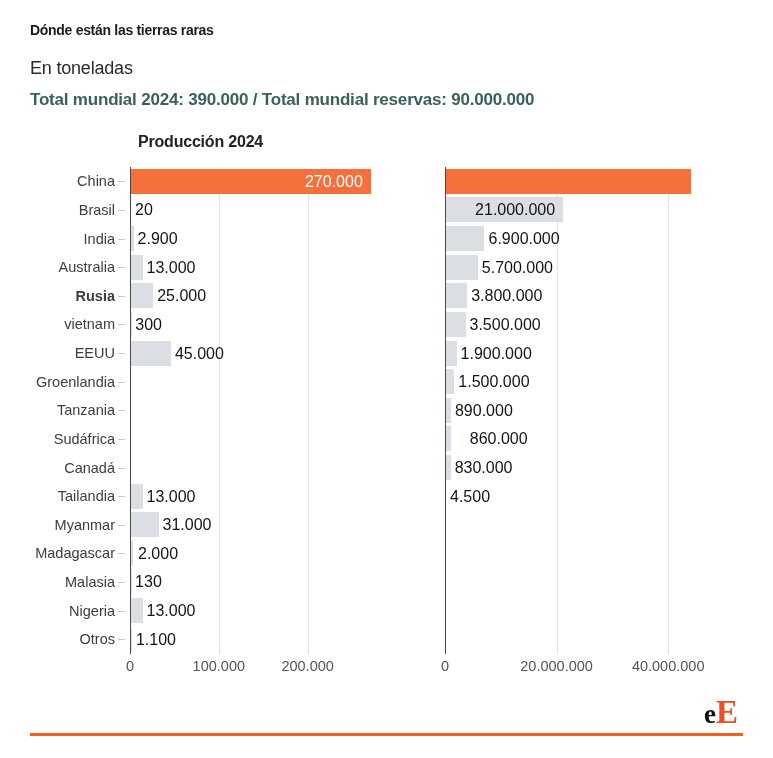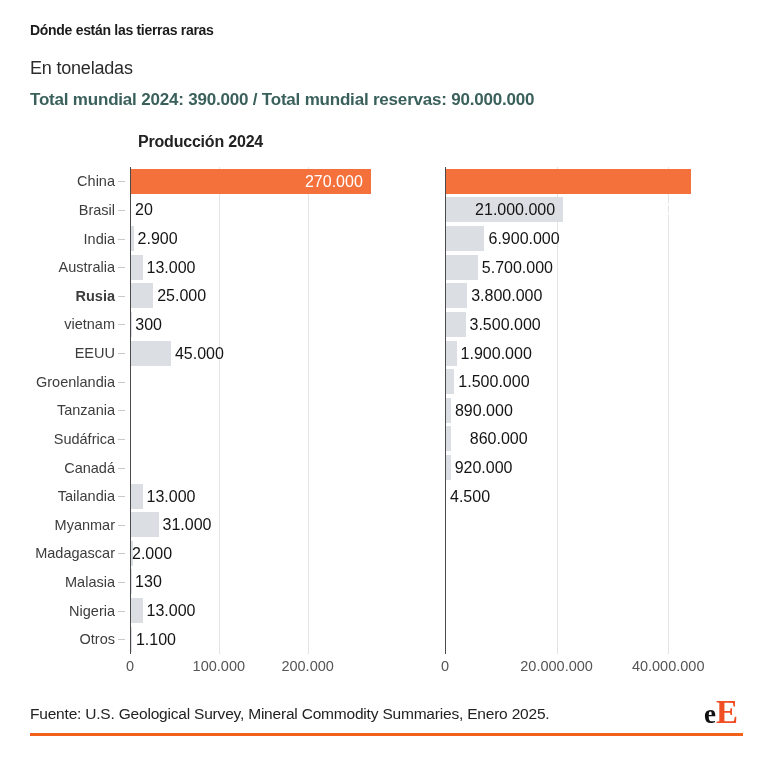--- a/index.html
+++ b/index.html
@@ -101,21 +101,21 @@
       <div class="abs bar-label" style="left: 157.203px; top: 283.29px;">25.000</div>
       <div class="abs bar" style="left: 131px; top: 311.91px; width: 0.266441px; background: rgb(219, 222, 226);"></div>
       <div class="abs bar-label" style="left: 135.266px; top: 311.91px;">300</div>
       <div class="abs bar" style="left: 131px; top: 340.53px; width: 39.9661px; background: rgb(219, 222, 226);"></div>
       <div class="abs bar-label" style="left: 174.966px; top: 340.53px;">45.000</div>
       <div class="abs bar" style="left: 131px; top: 483.63px; width: 11.5458px; background: rgb(219, 222, 226);"></div>
       <div class="abs bar-label" style="left: 146.546px; top: 483.63px;">13.000</div>
       <div class="abs bar" style="left: 131px; top: 512.25px; width: 27.5322px; background: rgb(219, 222, 226);"></div>
       <div class="abs bar-label" style="left: 162.532px; top: 512.25px;">31.000</div>
       <div class="abs bar" style="left: 131px; top: 540.87px; width: 1.77627px; background: rgb(219, 222, 226);"></div>
-      <div class="abs bar-label" style="left: 132px; top: 540.87px; text-align: center;">2.000</div>
+      <div class="abs bar-label" style="left: 138px; top: 540.87px; text-align: center;">2.000</div>
       <div class="abs bar" style="left: 131px; top: 569.49px; width: 0.115458px; background: rgb(219, 222, 226);"></div>
       <div class="abs bar-label" style="left: 135.115px; top: 569.49px;">130</div>
       <div class="abs bar" style="left: 131px; top: 598.11px; width: 11.5458px; background: rgb(219, 222, 226);"></div>
       <div class="abs bar-label" style="left: 146.546px; top: 598.11px;">13.000</div>
       <div class="abs bar" style="left: 131px; top: 626.73px; width: 0.976949px; background: rgb(219, 222, 226);"></div>
       <div class="abs bar-label" style="left: 135.977px; top: 626.73px;">1.100</div>
       <div class="abs axis-line" style="left: 445px; top: 167px; height: 486.54px;"></div>
       <div class="abs axis-tick-label" style="left: 445px;">0</div>
       <div class="abs gridline" style="left: 556.588px; top: 167px; height: 486.54px;"></div>
       <div class="abs axis-tick-label" style="left: 556.588px;">20.000.000</div>
@@ -135,21 +135,21 @@
       <div class="abs bar-label" style="left: 469.528px; top: 311.91px;">3.500.000</div>
       <div class="abs bar" style="left: 446px; top: 340.53px; width: 10.6009px; background: rgb(219, 222, 226);"></div>
       <div class="abs bar-label" style="left: 460.601px; top: 340.53px;">1.900.000</div>
       <div class="abs bar" style="left: 446px; top: 369.15px; width: 8.3691px; background: rgb(219, 222, 226);"></div>
       <div class="abs bar-label" style="left: 458.369px; top: 369.15px;">1.500.000</div>
       <div class="abs bar" style="left: 446px; top: 397.77px; width: 4.96567px; background: rgb(219, 222, 226);"></div>
       <div class="abs bar-label" style="left: 454.966px; top: 397.77px;">890.000</div>
       <div class="abs bar" style="left: 446px; top: 426.39px; width: 4.79828px; background: rgb(219, 222, 226);"></div>
       <div class="abs bar-label" style="left: 454.798px; top: 426.39px; margin-left: 15px;">860.000</div>
       <div class="abs bar" style="left: 446px; top: 455.01px; width: 4.6309px; background: rgb(219, 222, 226);"></div>
-      <div class="abs bar-label" style="left: 454.631px; top: 455.01px;">920.000</div>
+      <div class="abs bar-label" style="left: 454.631px; top: 455.01px;">830.000</div>
       <div class="abs bar" style="left: 446px; top: 483.63px; width: 0.0251072px; background: rgb(219, 222, 226);"></div>
       <div class="abs bar-label" style="left: 450.025px; top: 483.63px;">4.500</div>
       <div class="abs cat-label" style="left: 0px; width: 115px; top: 171.31px;">China</div>
       <div class="abs tick-dash" style="left: 118px; width: 7px; top: 181.31px;"></div>
       <div class="abs cat-label" style="left: 0px; width: 115px; top: 199.93px;">Brasil</div>
       <div class="abs tick-dash" style="left: 118px; width: 7px; top: 209.93px;"></div>
       <div class="abs cat-label" style="left: 0px; width: 115px; top: 228.55px;">India</div>
       <div class="abs tick-dash" style="left: 118px; width: 7px; top: 238.55px;"></div>
       <div class="abs cat-label" style="left: 0px; width: 115px; top: 257.17px;">Australia</div>
       <div class="abs tick-dash" style="left: 118px; width: 7px; top: 267.17px;"></div>
@@ -174,16 +174,15 @@
       <div class="abs cat-label" style="left: 0px; width: 115px; top: 543.37px;">Madagascar</div>
       <div class="abs tick-dash" style="left: 118px; width: 7px; top: 553.37px;"></div>
       <div class="abs cat-label" style="left: 0px; width: 115px; top: 571.99px;">Malasia</div>
       <div class="abs tick-dash" style="left: 118px; width: 7px; top: 581.99px;"></div>
       <div class="abs cat-label" style="left: 0px; width: 115px; top: 600.61px;">Nigeria</div>
       <div class="abs tick-dash" style="left: 118px; width: 7px; top: 610.61px;"></div>
       <div class="abs cat-label" style="left: 0px; width: 115px; top: 629.23px;">Otros</div>
       <div class="abs tick-dash" style="left: 118px; width: 7px; top: 639.23px;"></div>
     </div>
 
-  <div class="abs source-note">Fuente: U.S. Geological Survey, Mineral Commodity Summaries, Enero 2025.</div>
   <div class="abs brand-logo"><span class="e-letter">e</span><span class="E-letter" style="color: rgb(240, 78, 35);">E</span></div>
   <div class="abs bottom-rule" style="background: rgb(242, 97, 28);"></div>
 </div>
 
 </body></html>

